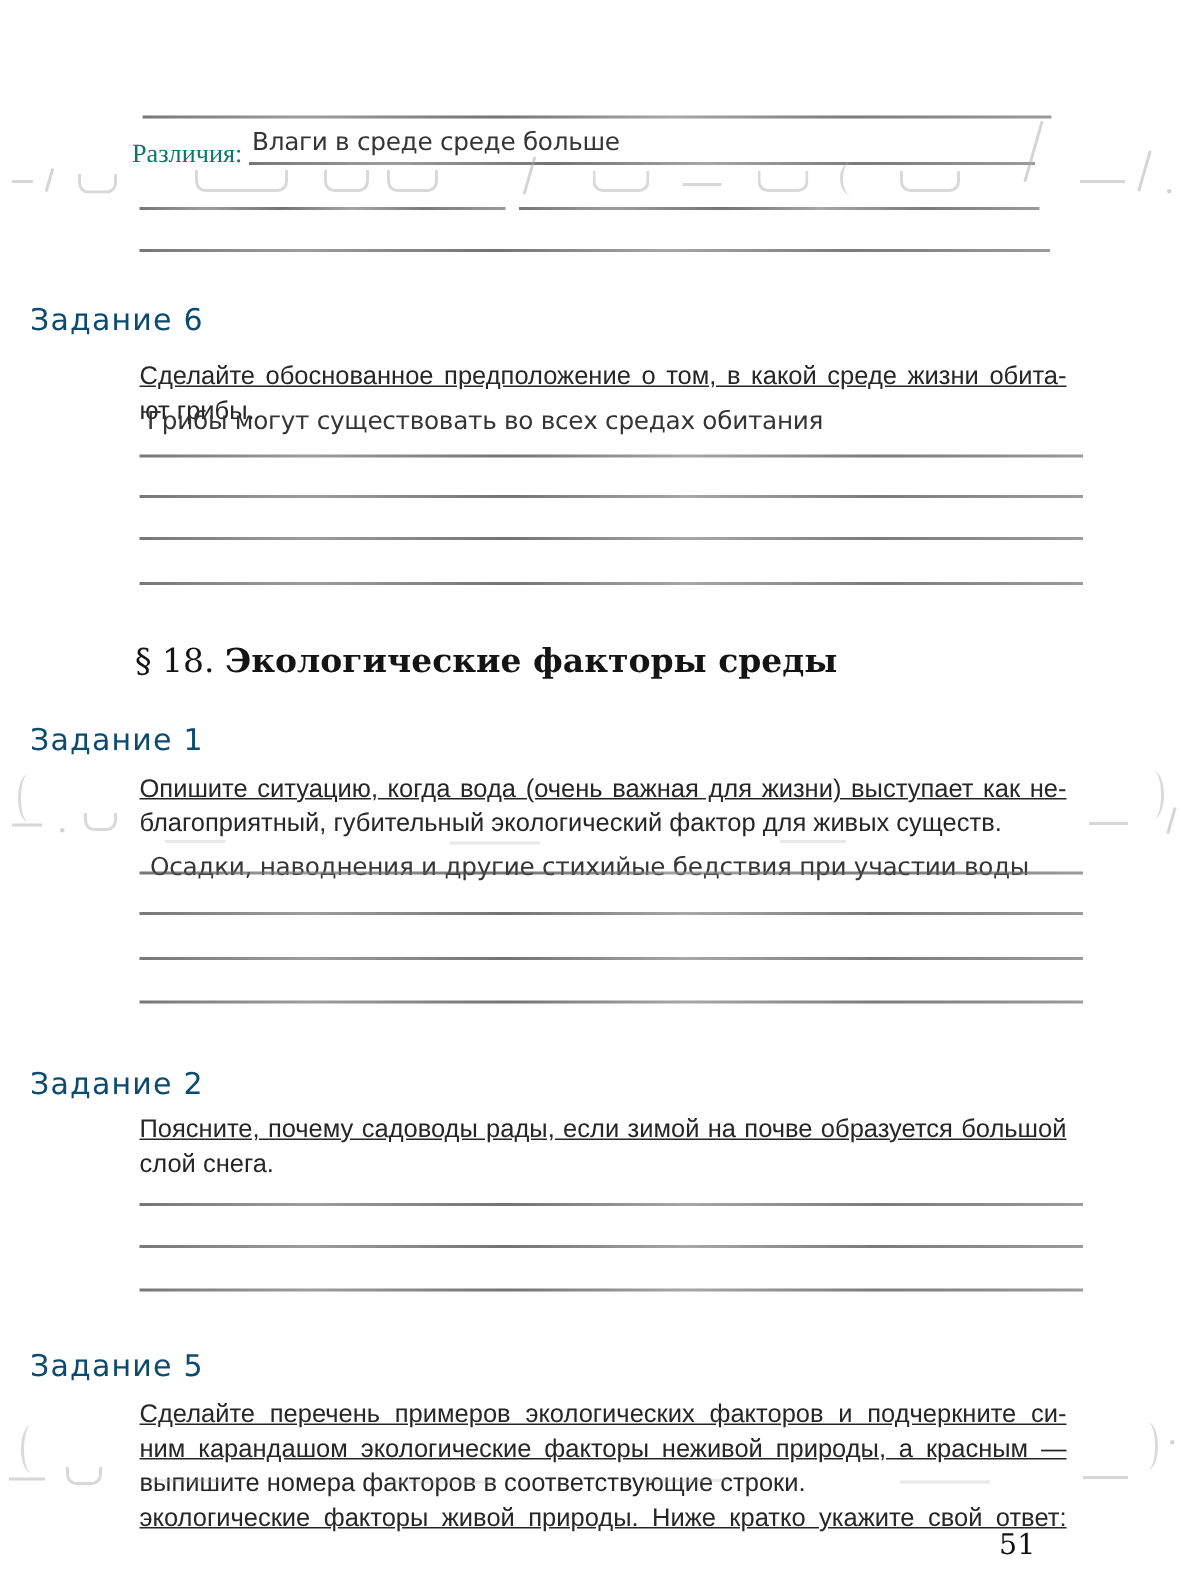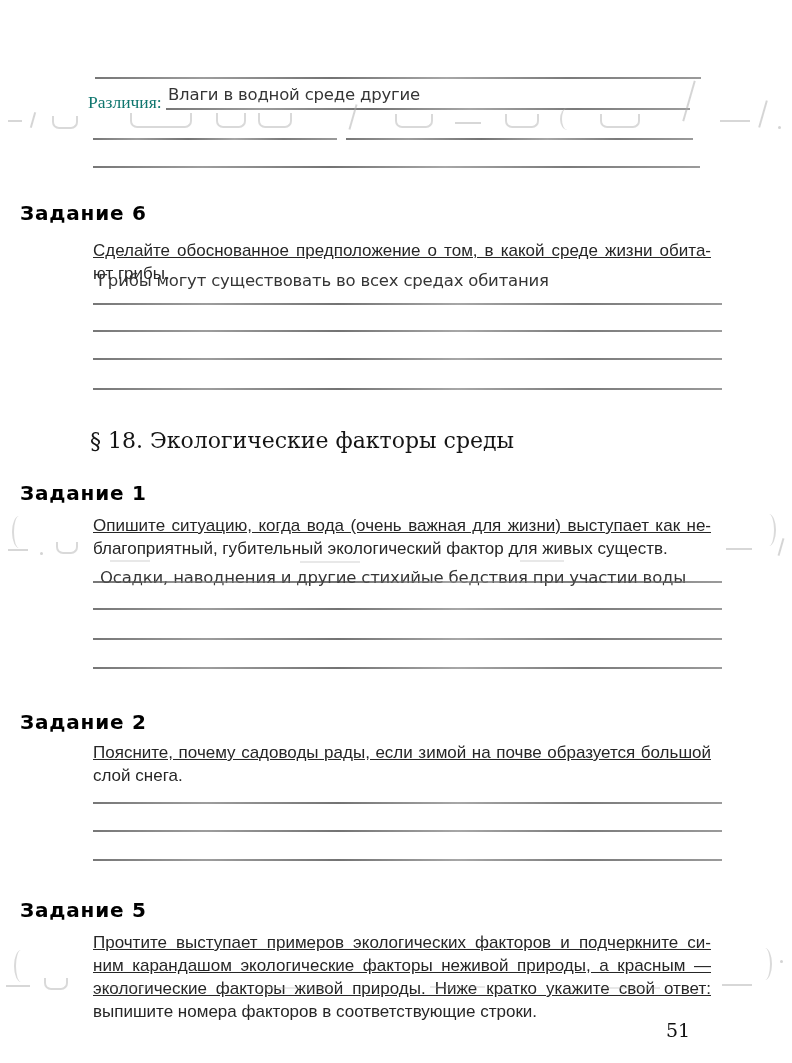--- a/index.html
+++ b/index.html
@@ -9,43 +9,43 @@
   }
   
   .rline {
     position:absolute; height:2px; opacity:.75;
     background:linear-gradient(90deg,#4a4a4a 0%,#7d7d7d 18%,#454545 39%,#8a8a8a 58%,#4f4f4f 78%,#7a7a7a 100%);
     filter:blur(.3px);
   }
   
   .task-head {
     position:absolute; left:20px; margin:0;
-    font-family:"DejaVu Sans", sans-serif; font-weight:bold;
-    font-size:20px; letter-spacing:.8px; color:#000000; white-space:nowrap;
+    font-family:"DejaVu Sans", sans-serif; font-weight:normal;
+    font-size:20px; letter-spacing:.8px; color:#0c4a6e; white-space:nowrap;
   }
   
   .ptext { position:absolute; left:93px; width:618px; font-size:17px; line-height:23px; color:#262626; }
   .ptext .ln { white-space:nowrap; }
   .ptext .ln.full { white-space:normal; text-align:justify; text-align-last:justify;text-decoration:underline; }
   
   .answer {
     position:absolute; font-family:"DejaVu Sans", sans-serif;
     font-size:16.5px; color:#353535; white-space:nowrap; letter-spacing:-.2px;
     filter:blur(.2px);
   }
   .label-serif {
     position:absolute; font-family:"Liberation Serif", serif;
     font-size:17.5px; color:#0f766e; white-space:nowrap;
   }
   .section-head {
     position:absolute; left:90px; top:428px; margin:0;
     font-family:"DejaVu Serif", serif; font-size:22px; font-weight:normal;
     color:#141414; white-space:nowrap;
   }
-  .section-head .sect-title { font-weight:normal;margin-top:48px; }
+  .section-head .sect-title { font-weight:bold;margin-top:48px; }
   .pagenum {
     position:absolute; left:666px; top:1019px;
     font-family:"DejaVu Serif", serif; font-size:19px; color:#101010;
   }
   
   .wm { position:absolute; opacity:.5; filter:blur(.4px); }
   .wm-u { border:2px solid #b5b5b5; border-top:none; border-radius:0 0 7px 7px; }
   .wm-dash { height:2px; background:#b0b0b0; }
   .wm-slash { width:2px; background:#adadad; transform:rotate(16deg); }
   .wm-dot { width:3px; height:3px; border-radius:50%; background:#a8a8a8; }
@@ -55,21 +55,21 @@
                 border-radius:0 50% 50% 0 / 0 50% 50% 0; }
   .wm-faint { opacity:.28; }
 </style>
 </head>
 <body>
 
 <div class="page">
 
   <div class="rline" style="top:77px;left:95px;width:606px"></div>
   <span class="label-serif" style="top:92px;left:88px">Различия:</span>
-  <span class="answer" style="top:85px;left:168px">Влаги в водной среде другие</span>
+  <span class="answer" style="top:85px;left:168px">Влаги в среде среде больше</span>
   <div class="rline" style="top:108px;left:166px;width:524px"></div>
   <div class="rline" style="top:138px;left:93px;width:244px"></div>
   <div class="rline" style="top:138px;left:346px;width:347px"></div>
   <div class="rline" style="top:166px;left:93px;width:607px"></div>
 
   <h2 class="task-head" style="top:201px">Задание 6</h2>
   <div class="ptext" style="top:239px">
     <div class="ln full">Сделайте обоснованное предположение о том, в какой среде жизни обита-</div>
     <div class="ln">ют грибы.</div>
   </div>
@@ -96,24 +96,24 @@
   <div class="ptext" style="top:741px">
     <div class="ln full">Поясните, почему садоводы рады, если зимой на почве образуется большой</div>
     <div class="ln">слой снега.</div>
   </div>
   <div class="rline" style="top:802px;left:93px;width:629px"></div>
   <div class="rline" style="top:830px;left:93px;width:629px"></div>
   <div class="rline" style="top:859px;left:93px;width:629px"></div>
 
   <h2 class="task-head" style="top:898px">Задание 5</h2>
   <div class="ptext" style="top:931px">
-    <div class="ln full">Прочтите выступает примеров экологических факторов и подчеркните си-</div>
+    <div class="ln full">Сделайте перечень примеров экологических факторов и подчеркните си-</div>
     <div class="ln full">ним карандашом экологические факторы неживой природы, а красным —</div>
+    <div class="ln">выпишите номера факторов в соответствующие строки.</div>
     <div class="ln full">экологические факторы живой природы. Ниже кратко укажите свой ответ:</div>
-    <div class="ln">выпишите номера факторов в соответствующие строки.</div>
   </div>
 
   <span class="pagenum">51</span>
 
   <div class="wm wm-dash" style="top:120px;left:8px;width:14px"></div>
   <div class="wm wm-slash" style="top:112px;left:32px;height:16px"></div>
   <div class="wm wm-u" style="top:116px;left:52px;width:22px;height:11px"></div>
   <div class="wm wm-u" style="top:113px;left:130px;width:58px;height:13px"></div>
   <div class="wm wm-u" style="top:113px;left:216px;width:26px;height:13px"></div>
   <div class="wm wm-u" style="top:113px;left:258px;width:30px;height:13px"></div>

